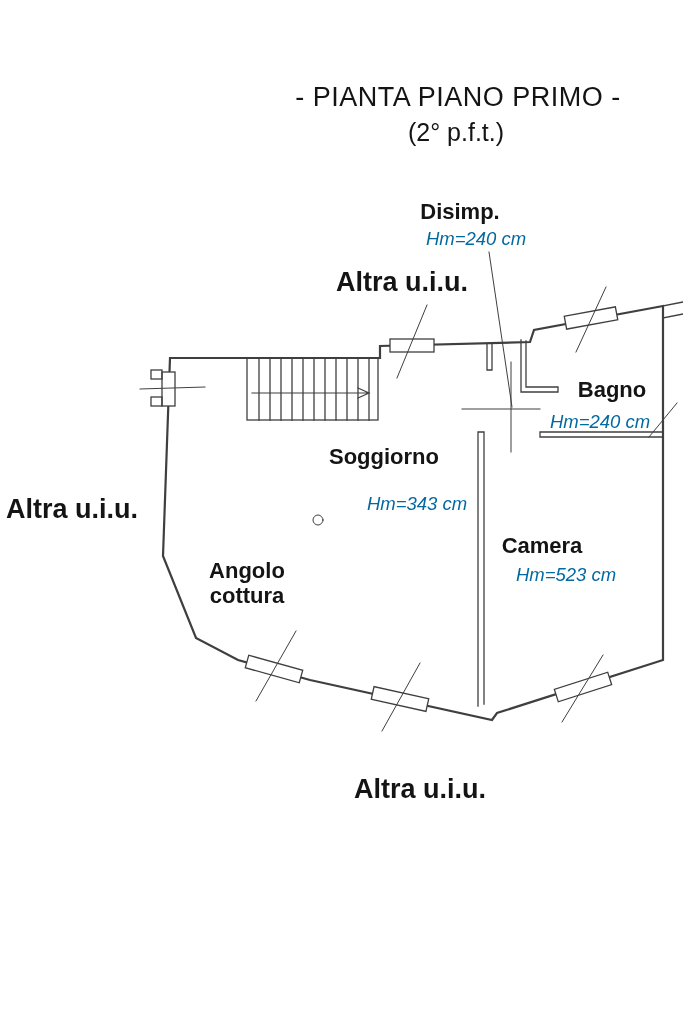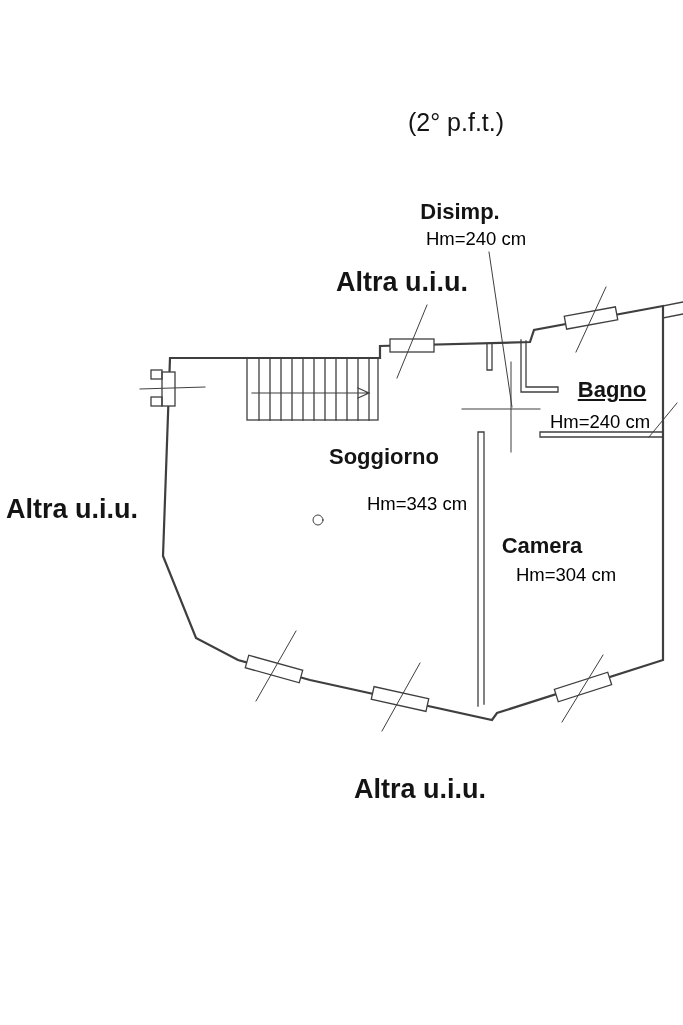--- a/index.html
+++ b/index.html
@@ -9,21 +9,21 @@
     background:#ffffff;
     font-family:"Liberation Sans", sans-serif;
     color:#141414;
     overflow:hidden;
   }
   .plan-svg { position:absolute; left:0; top:0; width:683px; height:1025px; }
   .lbl { position:absolute; transform:translateX(-50%); white-space:nowrap; line-height:1.15; }
   .title    { font-size:27px; font-weight:400; letter-spacing:0.5px; }
   .subtitle { font-size:25px; font-weight:400; }
   .room-name   { font-size:22px; font-weight:600; }
-  .room-height { font-size:18.5px; font-weight:400; color:#000000; }
+  .room-height { font-size:18.5px; font-weight:400; color:#0369a1;font-style:italic; }
   .ext-label   { font-size:27px; font-weight:700; }
   .wrap2 { white-space:normal; width:130px; text-align:center; }
 </style>
 </head>
 <body>
 
 <div class="page">
 
   <svg class="plan-svg" viewBox="0 0 683 1025" fill="none" stroke="#3f3f3f" stroke-width="1.3" stroke-linecap="square">
 
@@ -101,32 +101,34 @@
         <g transform="rotate(-17.7 583 687)">
             <rect x="555" y="680.5" width="56" height="13" fill="#ffffff"></rect>
           </g>
         <path stroke-width="1" d="M 562,722 L 603,655"></path>
       </g>
     </g>
 
     <circle cx="318" cy="520" r="5" stroke-width="1"></circle>
   </svg>
 
-  <div class="lbl subtitle" style="left:456px; top:108px;">(2° p.f.t.)</div>
+  <div class="lbl title" style="left:458px; top:82px;">- PIANTA PIANO PRIMO -</div>
+  <div class="lbl subtitle" style="left:456px; top:118px;">(2° p.f.t.)</div>
 
   <div class="lbl room-name" style="left:460px; top:199px;">Disimp.</div>
   <div class="lbl room-height" style="left:476px; top:228px;">Hm=240 cm</div>
 
   <div class="lbl ext-label" style="left:402px; top:267px;">Altra u.i.u.</div>
   <div class="lbl ext-label" style="left:72px;  top:494px;">Altra u.i.u.</div>
   <div class="lbl ext-label" style="left:420px; top:774px;">Altra u.i.u.</div>
 
-  <div class="lbl room-name" style="left:612px; top:377px;text-decoration:underline;">Bagno</div>
+  <div class="lbl room-name" style="left:612px; top:377px;">Bagno</div>
   <div class="lbl room-height" style="left:600px; top:411px;">Hm=240 cm</div>
 
   <div class="lbl room-name" style="left:384px; top:444px;">Soggiorno</div>
   <div class="lbl room-height" style="left:381px; top:493px;margin-left:36px;">Hm=343 cm</div>
 
   <div class="lbl room-name" style="left:542px; top:533px;">Camera</div>
-  <div class="lbl room-height" style="left:566px; top:564px;">Hm=304 cm</div>
+  <div class="lbl room-height" style="left:566px; top:564px;">Hm=523 cm</div>
 
+  <div class="lbl room-name wrap2" style="left:247px; top:558px;">Angolo cottura</div>
 
 </div>
 
 </body></html>

